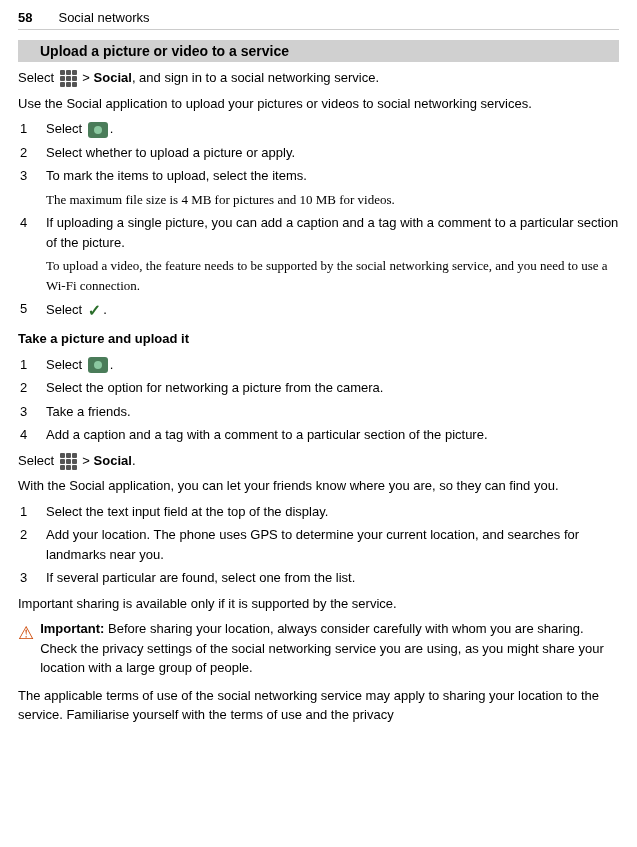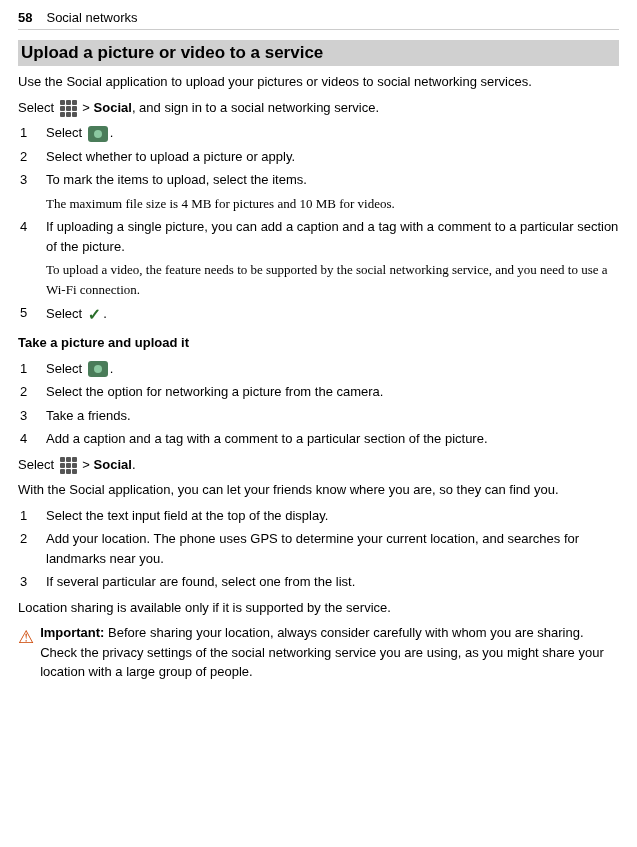--- a/index.html
+++ b/index.html
@@ -15,33 +15,33 @@
     .page {
       width: 637px;
       padding: 10px 18px 10px 18px;
     }
     .page-header {
       font-size: 13px;
       font-weight: bold;
       border-bottom: 1px solid #ccc;
       padding-bottom: 4px;
       display: flex;
-      gap: 14px;
+      gap: 26px;
     }
     .page-num {
       font-weight: bold;
     }
     .page-title {
       font-weight: normal;
     }
     .section-header {
       background: #d0d0d0;
       font-weight: bold;
-      font-size: 17px;
-      padding: 3px 3px;
+      font-size: 14px;
+      padding: 3px 22px;
       margin-bottom: 6px;
       margin-top: 10px;
     }
     .para {
       font-size: 13px;
       line-height: 1.5;
       margin-bottom: 6px;
     }
     .steps {
       margin: 6px 0 6px 0;
@@ -138,37 +138,37 @@
   <div class="page-header">
     <span class="page-num">58</span>
     <span class="page-title">Social networks</span>
   </div>
 
   <div class="section-header">
     <span>Upload a picture or video to a service</span>
   </div>
 
   <p class="para">
-    <span>Use the Social application to upload your pictures or videos to social networking services.</span>
-  </p>
-
-  <p class="para">
     Select
     <span class="icon-apps-grid">
       <span class="icon-apps-dot"></span>
         <span class="icon-apps-dot"></span>
         <span class="icon-apps-dot"></span>
       <span class="icon-apps-dot"></span>
         <span class="icon-apps-dot"></span>
         <span class="icon-apps-dot"></span>
       <span class="icon-apps-dot"></span>
         <span class="icon-apps-dot"></span>
         <span class="icon-apps-dot"></span>
     </span>
     &gt; <span class="bold">Social</span>, and sign in to a social networking service.
+  </p>
+
+  <p class="para">
+    <span>Use the Social application to upload your pictures or videos to social networking services.</span>
   </p>
 
   <div class="steps">
 
     <div class="step">
       <span class="step-num">1</span>
       <span class="step-content">
         Select
         <span class="icon-camera"></span>.
       </span>
@@ -266,25 +266,26 @@
       <span class="step-content">Add your location. The phone uses GPS to determine your current location, and searches for landmarks near you.</span>
     </div>
 
     <div class="step">
       <span class="step-num">3</span>
       <span class="step-content">If several particular are found, select one from the list.</span>
     </div>
   </div>
 
   <p class="para">
-    <span>Location sharing is available only if it is supported by the service.</span>
+    <span>Important sharing is available only if it is supported by the service.</span>
   </p>
 
   <div class="important-block">
     <span class="important-icon">⚠</span>
     <span class="important-text">
       <span class="bold">Important:</span>
       <span> Before sharing your location, always consider carefully with whom you are sharing. Check the privacy settings of the social networking service you are using, as you might share your location with a large group of people.</span>
     </span>
   </div>
 
+  <p class="para">The applicable terms of use of the social networking service may apply to sharing your location to the service. Familiarise yourself with the terms of use and the privacy</p>
 
 </div>
 
 </body></html>

